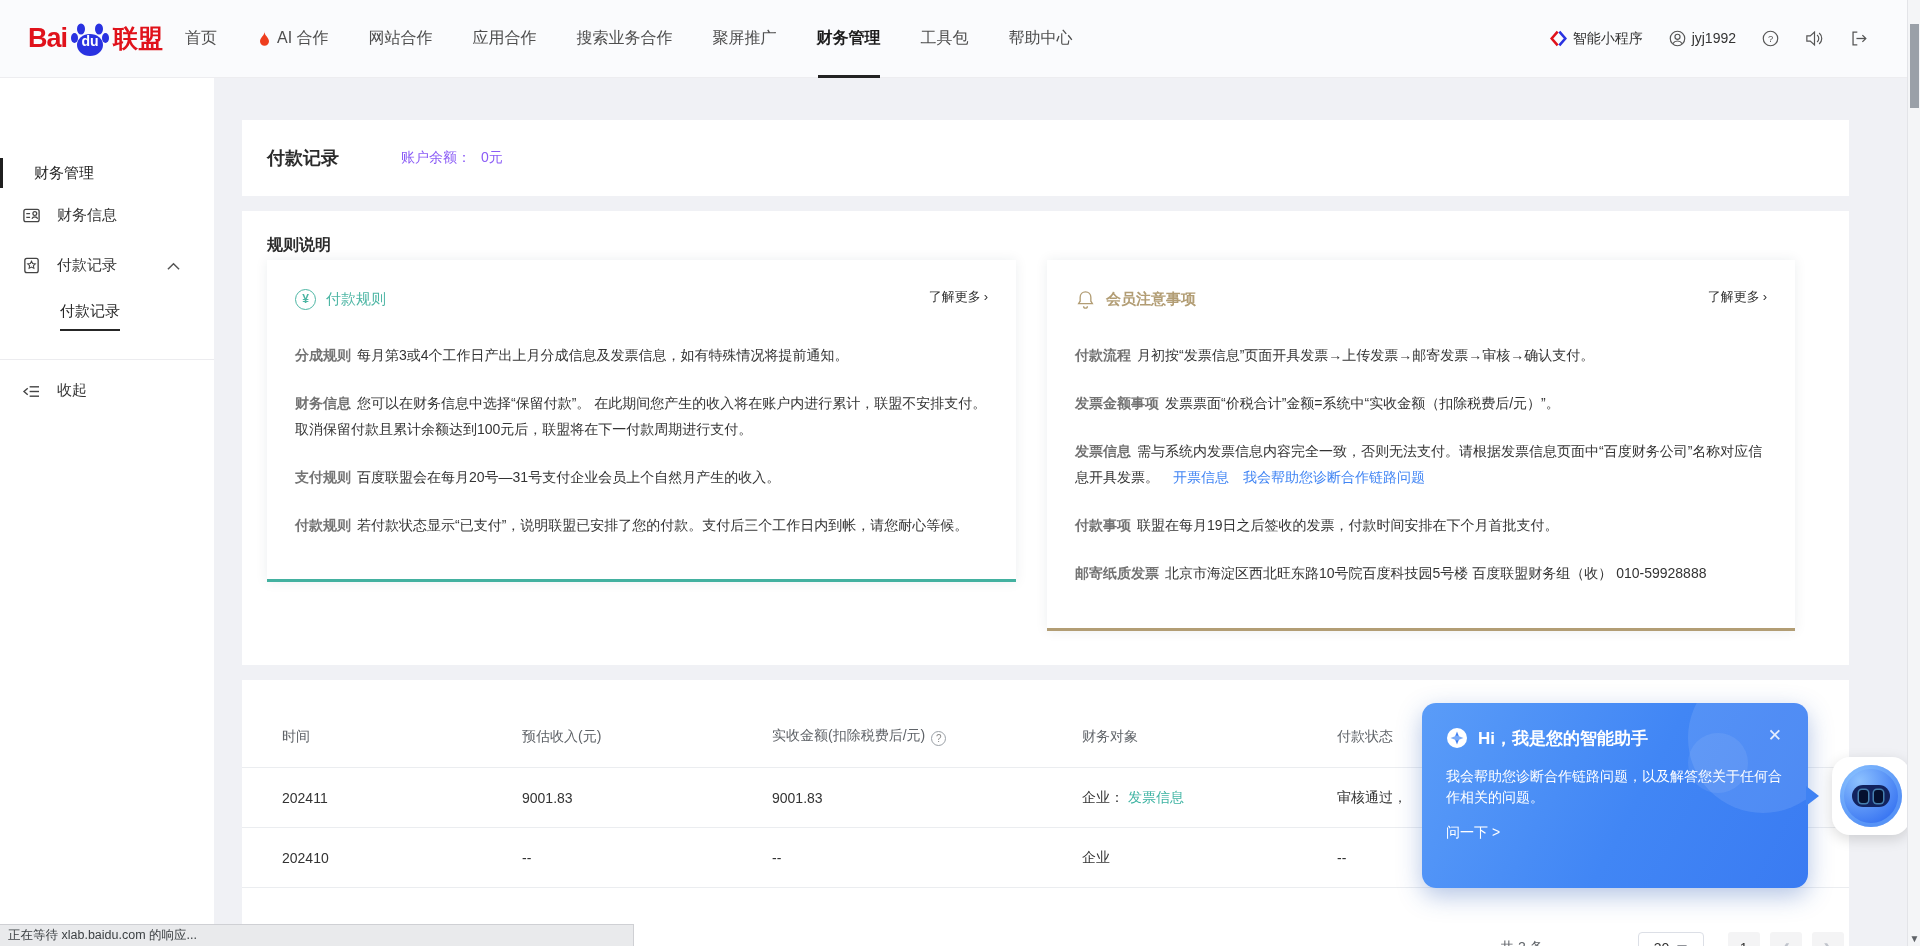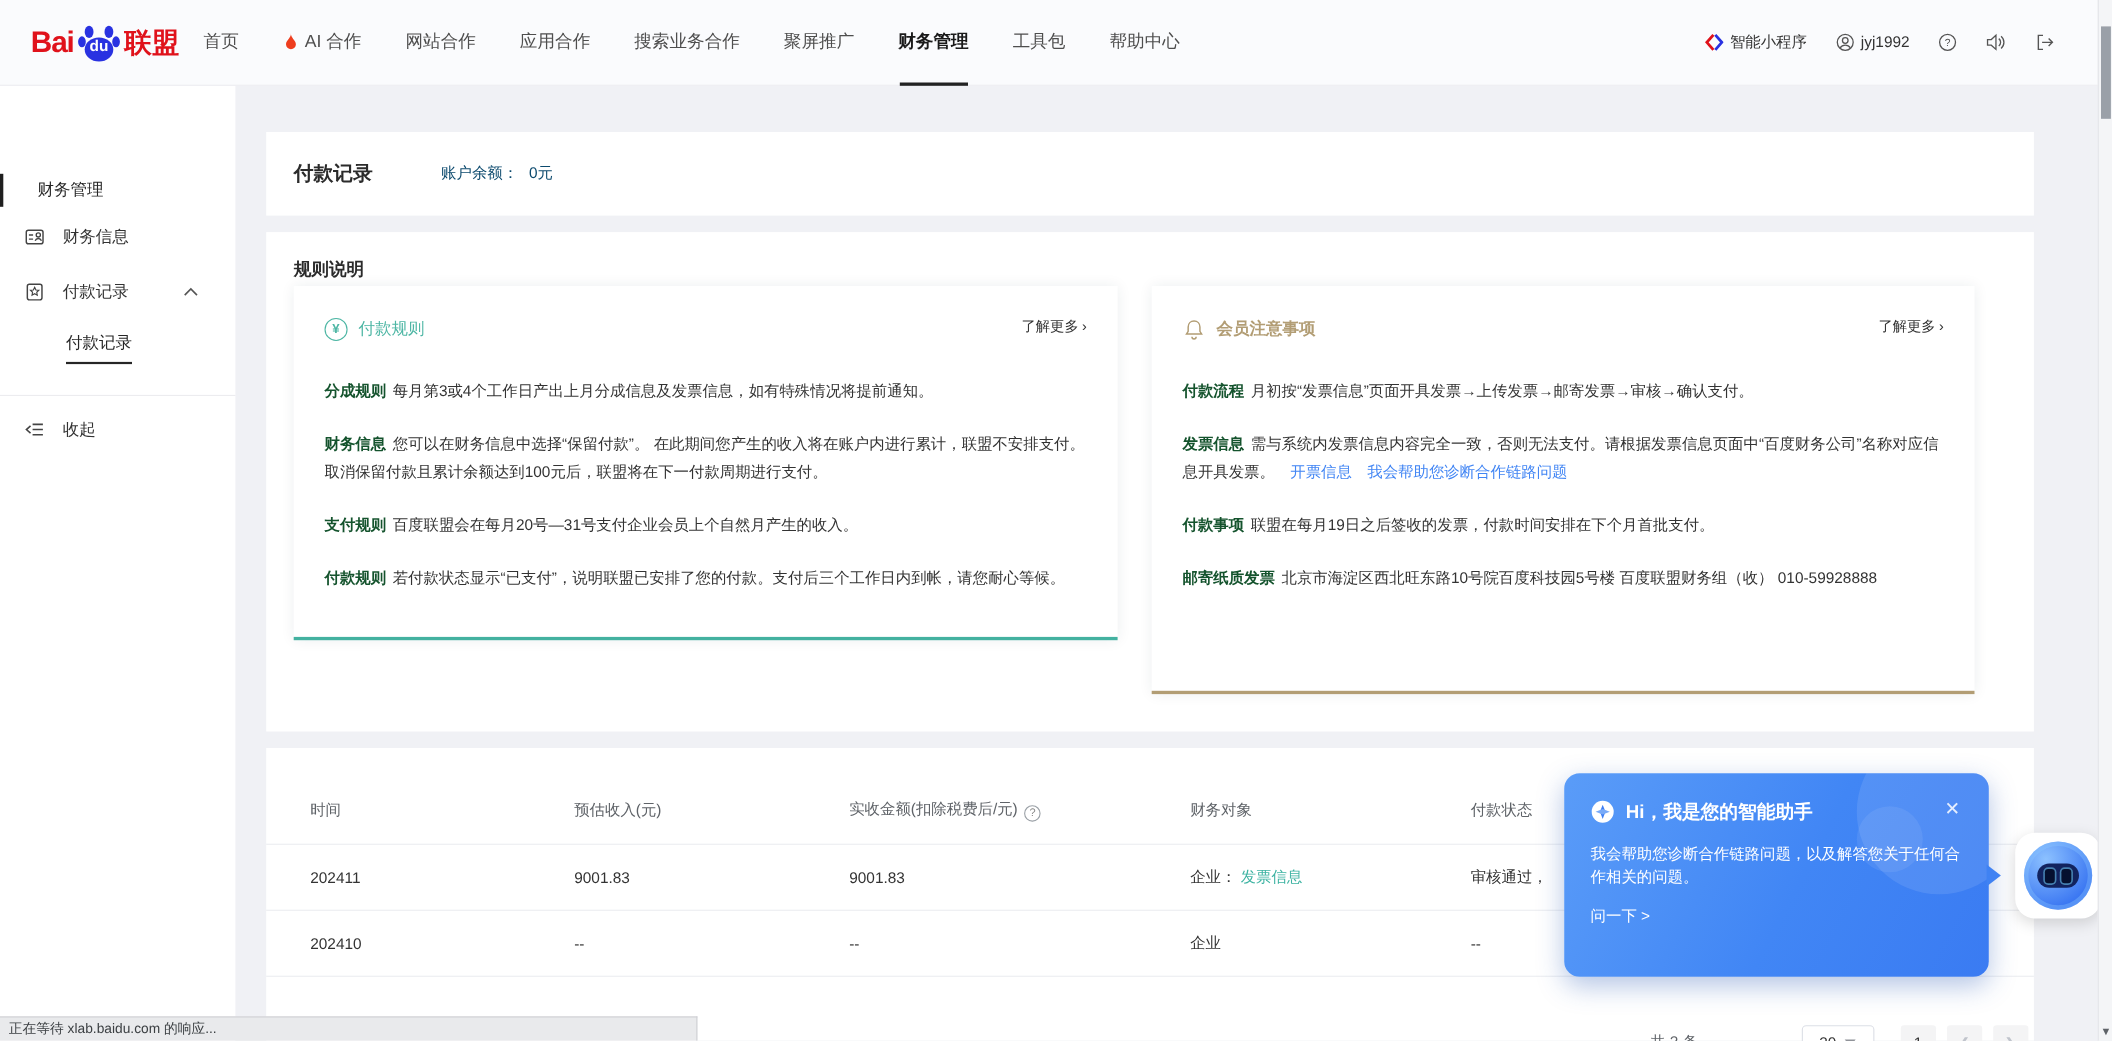--- a/index.html
+++ b/index.html
@@ -43,40 +43,40 @@
   .side-divider { border-top:1px solid #ececef; margin-top:28px; }
   .side-collapse { display:flex; align-items:center; height:48px; padding-left:22px;
     font-size:15px; color:#333; cursor:pointer; margin-top:6px; }
   .side-collapse .lbl { margin-left:16px; }
 
   
   .card { position:absolute; background:#fff; }
   .card-header { left:242px; top:120px; width:1607px; height:76px;
     display:flex; align-items:center; padding-left:25px; }
   .page-title { font-size:18px; font-weight:bold; color:#2b2b2b; }
-  .balance { margin-left:62px; font-size:14px; color:#0c4a6e; }
+  .balance { margin-left:62px; font-size:14px; color:#8b5cf6; }
   .balance .val { margin-left:6px; }
 
   .card-rules { left:242px; top:211px; width:1607px; height:454px; }
   .rules-title { position:absolute; left:25px; top:24px; font-size:16px;
     font-weight:600; color:#2b2b2b; }
   .rule-card { position:absolute; top:49px; background:#fff;
     box-shadow:0 0 12px rgba(31,45,61,.08); }
   .rule-card.left { left:25px; width:749px; height:322px; border-bottom:3px solid #43b1a0; }
   .rule-card.right { left:805px; width:748px; height:371px; border-bottom:3px solid #b29d74; }
   .rule-head { display:flex; align-items:center; margin:26px 28px 0; height:26px; }
   .rule-head .rtitle { margin-left:10px; font-size:15px; }
   .rule-card.left .rtitle { color:#4db6a4; }
   .rule-card.right .rtitle { color:#b29d74;font-weight:bold; }
   .more-link { position:absolute; right:28px; top:28px; font-size:13px; color:#333;
     cursor:pointer; }
   .more-link .gt { font-size:13px; margin-left:3px; }
   .rule-body { margin:30px 28px 0; }
   .rule-p { font-size:14px; line-height:26px; color:#333; margin-bottom:22px; }
-  .rule-p b { color:#14532d; margin-right:6px; }
+  .rule-p b { color:#737373; margin-right:6px; }
   .rule-p .blue-link { color:#4185f4; cursor:pointer; margin-left:14px; }
   .rule-p .blue-link:first-of-type { margin-left:8px; }
   .coin-icon { display:inline-flex; width:21px; height:21px; border:1.6px solid #4db6a4;
     border-radius:50%; color:#4db6a4; font-size:12px; align-items:center;
     justify-content:center; font-weight:bold; }
 
   
   .card-table { left:242px; top:680px; width:1607px; height:266px; }
   .trow { display:grid; grid-template-columns:240px 250px 310px 255px 1fr;
     padding-left:40px; align-items:center; }
@@ -339,20 +339,23 @@
       <span class="rtitle">会员注意事项</span>
     </div>
     <div class="more-link">
       <span>了解更多</span><span class="gt">›</span>
     </div>
     <div class="rule-body">
       <div class="rule-p">
         <b>付款流程</b><span>月初按“发票信息”页面开具发票→上传发票→邮寄发票→审核→确认支付。</span>
       </div>
       <div class="rule-p">
+        <b>发票金额事项</b><span>发票票面“价税合计”金额=系统中“实收金额（扣除税费后/元）”。</span>
+      </div>
+      <div class="rule-p">
         <b>发票信息</b><span>需与系统内发票信息内容完全一致，否则无法支付。请根据发票信息页面中“百度财务公司”名称对应信息开具发票。</span><span class="blue-link">开票信息</span><span class="blue-link">我会帮助您诊断合作链路问题</span>
       </div>
       <div class="rule-p">
         <b>付款事项</b><span>联盟在每月19日之后签收的发票，付款时间安排在下个月首批支付。</span>
       </div>
       <div class="rule-p">
         <b>邮寄纸质发票</b><span>北京市海淀区西北旺东路10号院百度科技园5号楼 百度联盟财务组（收） 010-59928888</span>
       </div>
     </div>
   </div>

